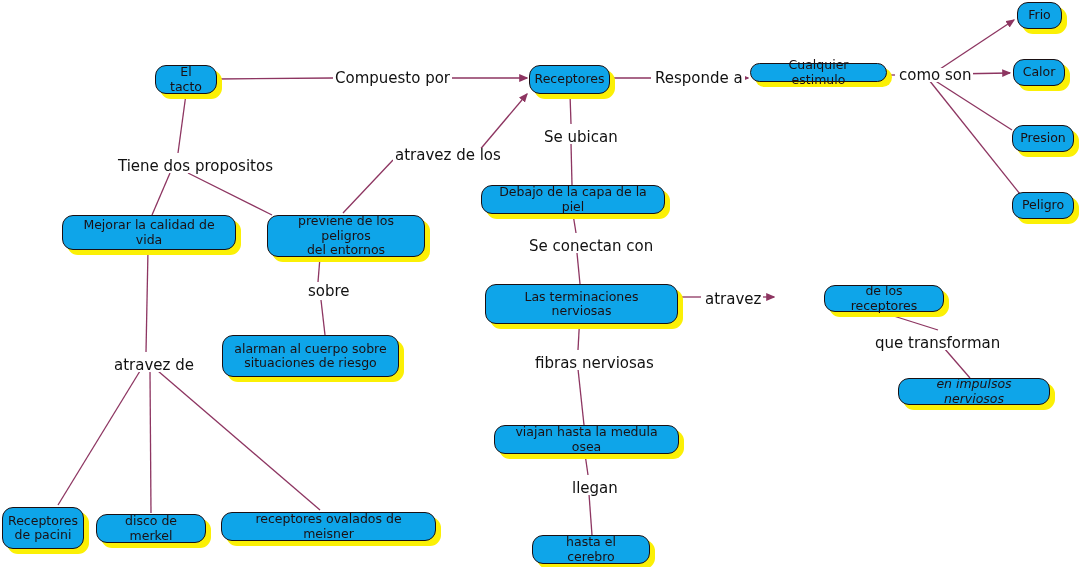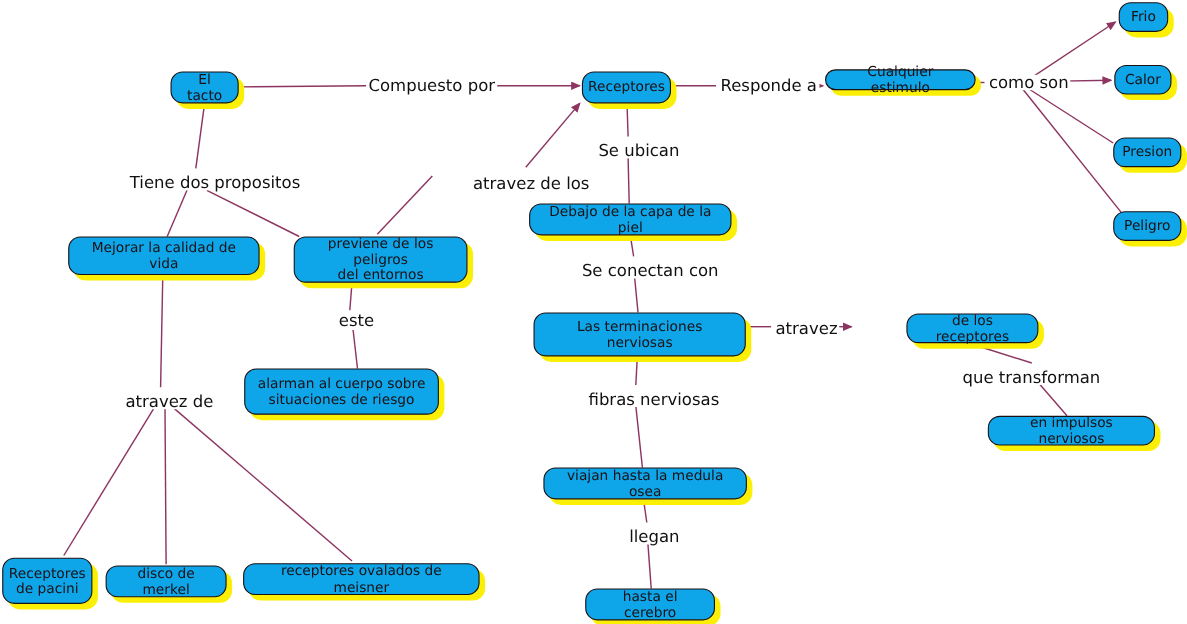--- a/index.html
+++ b/index.html
@@ -114,31 +114,31 @@
 de pacini</span></div>
       <div class="node" style="left: 96px; top: 514px; width: 110px; height: 29px;"><span>disco de merkel</span></div>
       <div class="node" style="left: 221px; top: 512px; width: 215px; height: 29px;"><span>receptores ovalados de meisner</span></div>
       <div class="node" style="left: 529px; top: 65px; width: 81px; height: 29px;"><span>Receptores</span></div>
       <div class="node" style="left: 481px; top: 185px; width: 184px; height: 29px;"><span>Debajo de la capa de la piel</span></div>
       <div class="node" style="left: 485px; top: 284px; width: 193px; height: 40px;"><span>Las terminaciones nerviosas</span></div>
       <div class="node" style="left: 494px; top: 425px; width: 185px; height: 29px;"><span>viajan hasta la medula osea</span></div>
       <div class="node" style="left: 532px; top: 535px; width: 118px; height: 29px;"><span>hasta el cerebro</span></div>
       <div class="node" style="left: 750px; top: 63px; width: 137px; height: 19px;"><span>Cualquier estimulo</span></div>
       <div class="node" style="left: 776px; top: 285px; width: 120px; height: 27px; margin-left: 48px;"><span>de los receptores</span></div>
-      <div class="node" style="left: 898px; top: 378px; width: 152px; height: 27px;"><span>en impulsos nerviosos</span></div>
+      <div class="node" style="left: 898px; top: 378px; width: 152px; height: 27px; font-style: italic;"><span>en impulsos nerviosos</span></div>
       <div class="node" style="left: 1017px; top: 2px; width: 45px; height: 27px;"><span>Frio</span></div>
       <div class="node" style="left: 1013px; top: 59px; width: 52px; height: 27px;"><span>Calor</span></div>
       <div class="node" style="left: 1012px; top: 125px; width: 62px; height: 27px;"><span>Presion</span></div>
       <div class="node" style="left: 1012px; top: 192px; width: 62px; height: 27px;"><span>Peligro</span></div>
     </div>
   <div id="labels-group">
       <div class="edge-label" style="left: 333px; top: 71px;">Compuesto por</div>
       <div class="edge-label" style="left: 116px; top: 159px;">Tiene dos propositos</div>
-      <div class="edge-label" style="left: 393px; top: 160px; margin-left: 35px;">atravez de los</div>
-      <div class="edge-label" style="left: 306px; top: 284px;">este</div>
+      <div class="edge-label" style="left: 393px; top: 148px;">atravez de los</div>
+      <div class="edge-label" style="left: 306px; top: 284px;">sobre</div>
       <div class="edge-label" style="left: 112px; top: 358px;">atravez de</div>
       <div class="edge-label" style="left: 542px; top: 130px;">Se ubican</div>
       <div class="edge-label" style="left: 527px; top: 239px;">Se conectan con</div>
       <div class="edge-label" style="left: 533px; top: 356px;">fibras nerviosas</div>
       <div class="edge-label" style="left: 570px; top: 481px;">llegan</div>
       <div class="edge-label" style="left: 653px; top: 71px;">Responde a</div>
       <div class="edge-label" style="left: 897px; top: 68px;">como son</div>
       <div class="edge-label" style="left: 703px; top: 292px;">atravez</div>
       <div class="edge-label" style="left: 873px; top: 336px;">que transforman</div>
     </div>

